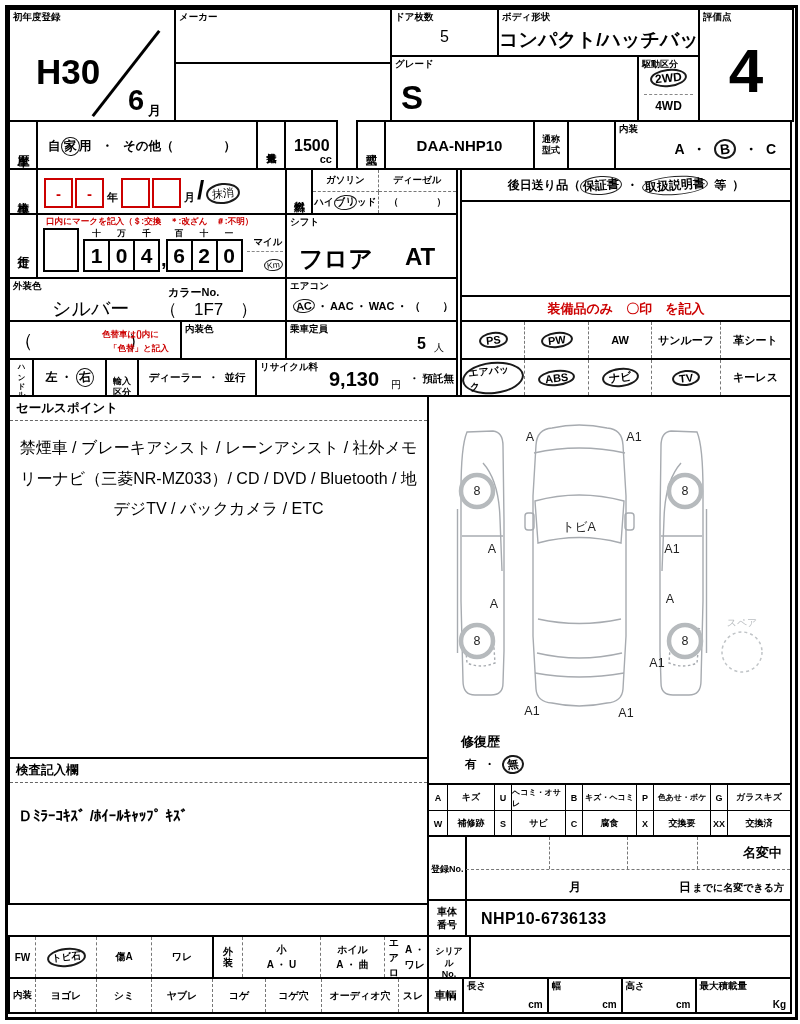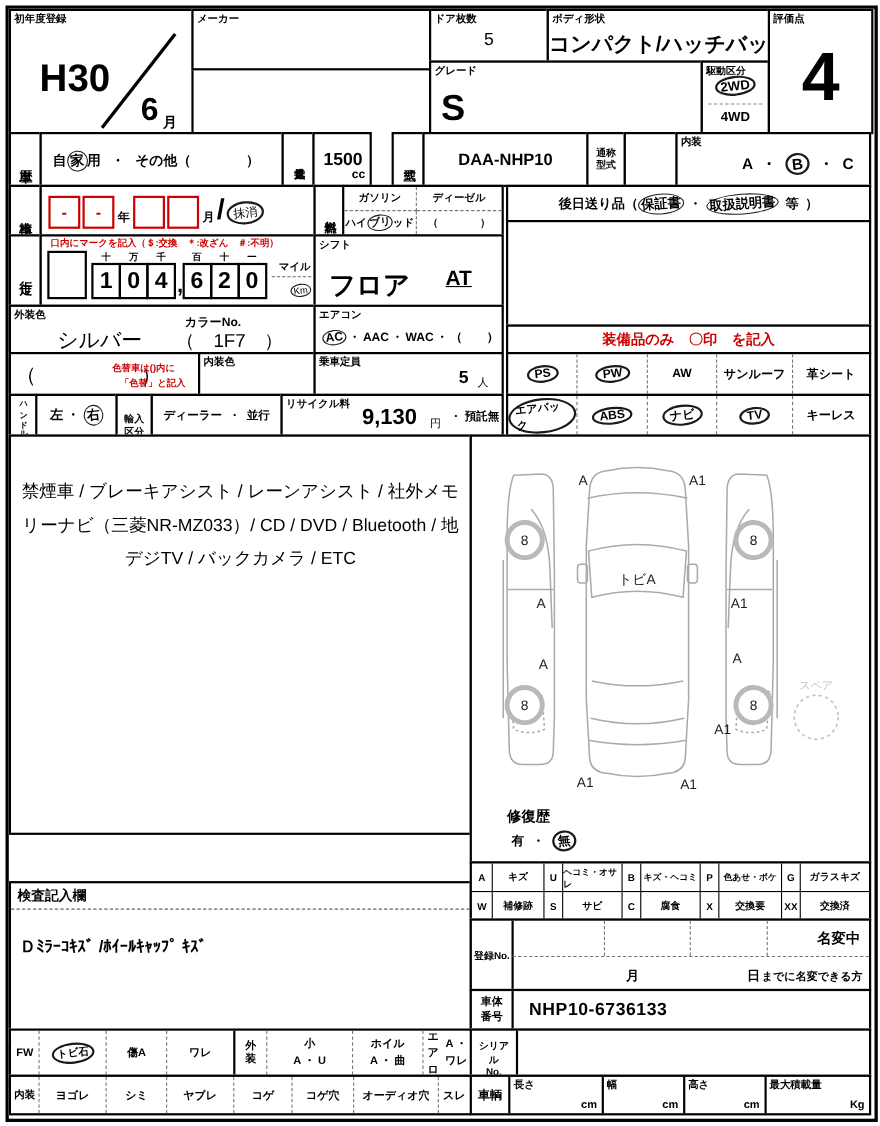--- a/index.html
+++ b/index.html
@@ -239,21 +239,21 @@
       <div style="margin-left:4px;width:36px;text-align:right;">
         <div class="b" style="font-size:9.5px;">マイル</div>
         <div style="border-top:1.5px dashed #888;margin:2px 0;"></div>
         <div><span class="circ" style="font-size:8.5px;padding:0 2px;border-width:1.8px;">Km</span></div>
       </div>
     </div>
   </div>
   <div class="c" style="left:285px;top:213px;width:173px;height:70px;">
     <div class="lab">シフト</div>
     <div class="t b" style="left:12px;top:28px;font-size:24px;">フロア</div>
-    <div class="t" style="left:118px;top:28px;font-size:19px;font-weight:600;text-decoration:underline;">AT</div>
+    <div class="t" style="left:118px;top:28px;font-size:24px;font-weight:600;">AT</div>
   </div>
 
   <div class="c" style="left:8px;top:277px;width:279px;height:48px;">
     <div class="lab">外装色</div>
     <div class="t" style="left:42px;top:17px;font-size:19px;">シルバー</div>
     <div class="t b" style="left:158px;top:6px;font-size:11px;">カラーNo.</div>
     <div class="t" style="left:150px;top:19px;font-size:17px;">（　1F7　）</div>
   </div>
   <div class="c" style="left:285px;top:277px;width:173px;height:48px;">
     <div class="lab">エアコン</div>
@@ -296,24 +296,25 @@
     <div class="lab">リサイクル料</div>
     <div class="t b" style="left:72px;top:8px;font-size:20px;">9,130</div>
     <div class="t" style="left:134px;top:18px;font-size:10px;">円</div>
     <div class="t b" style="left:152px;top:12px;font-size:10.5px;">
       <span>・</span>
       <span>預託無</span>
     </div>
   </div>
 
   <div class="c" style="left:8px;top:395px;width:421px;height:364px;">
+    <div class="boxlab">セールスポイント</div>
     <div class="t" style="left:7px;right:7px;top:36px;font-size:16px;line-height:1.92;white-space:normal;text-align:center;">禁煙車 / ブレーキアシスト / レーンアシスト / 社外メモリーナビ（三菱NR-MZ033）/ CD / DVD / Bluetooth / 地デジTV / バックカメラ / ETC</div>
   </div>
 
-  <div class="c" style="left:8px;top:757px;width:421px;height:148px;margin-top:44px;">
+  <div class="c" style="left:8px;top:757px;width:421px;height:148px;">
     <div class="boxlab">検査記入欄</div>
     <div class="t b" style="left:8px;top:48px;font-size:15px;">Ｄﾐﾗｰｺｷｽﾞ /ﾎｲｰﾙｷｬｯﾌﾟ ｷｽﾞ</div>
   </div>
 
   <div class="c" style="left:427px;top:395px;width:365px;height:390px;">
     <svg class="t" style="left:2px;top:4px;" width="357" height="328" viewBox="0 0 357 328">
       <g fill="none" stroke="#a7abb0" stroke-width="1.4">
         <path d="M121,27 Q148,21 176,27 Q191,28 192,44 L195,95 L195,235 L192,288 Q191,301 176,302 Q148,308 121,302 Q106,301 105,288 L102,235 L102,95 L105,44 Q106,28 121,27 Z"></path>
         <path d="M103,52 Q148,42 194,52"></path>
         <path d="M104,100 Q148,88 193,100 L190,142 Q148,131 107,142 Z"></path>

